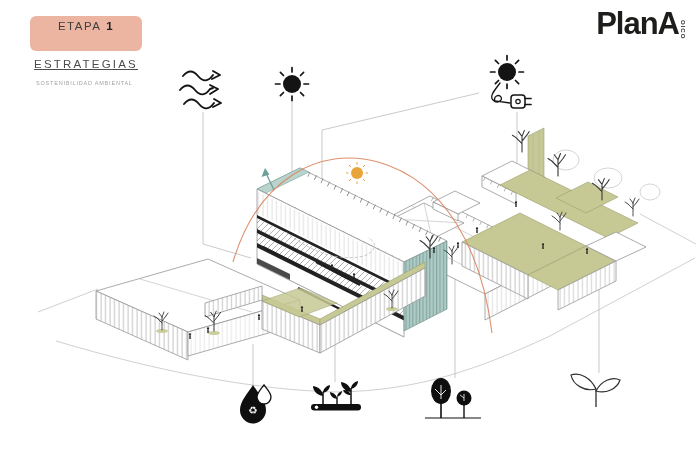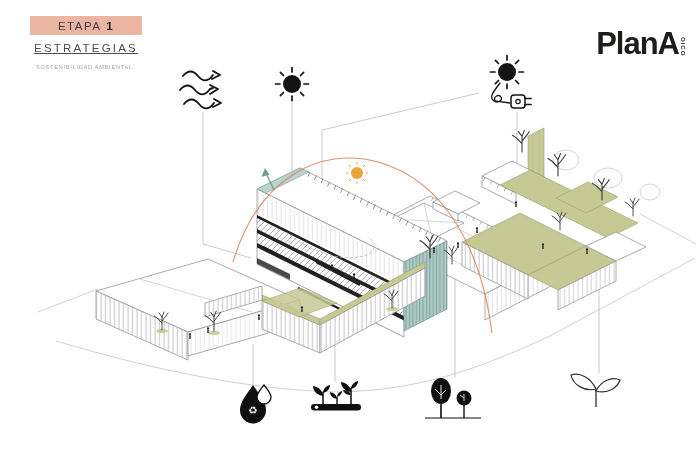--- a/index.html
+++ b/index.html
@@ -5,27 +5,27 @@
   :root{
     --badge-salmon:#ecb5a2; --arc-orange:#d9855e; --sun-orange:#e9a43c;
     --teal-glass:#aecbc6; --teal-band:#b9d4cd; --olive-green:#c6c993;
     --line-gray:#b3b3b3; --ink:#111111;
   }
   html,body{margin:0;padding:0;background:#fff;}
   .slide{position:relative;width:700px;height:465px;background:#ffffff;overflow:hidden;
          font-family:"Liberation Sans", sans-serif;}
   .drawing{position:absolute;left:0;top:0;}
   .header{position:absolute;left:30px;top:16px;width:112px;text-align:center;z-index:3;}
-  .stage-badge{display:block;background:var(--badge-salmon);padding:4px 0 3px 0;
-               font-size:11.5px;letter-spacing:1.5px;color:#3e3e3e;}
+  .stage-badge{display:block;background:var(--badge-salmon);padding:4px 0 19px 0;
+               font-size:11.5px;letter-spacing:1.5px;color:#3e3e3e;border-radius:6px;}
   .stage-badge b{font-weight:700;color:#1f1f1f;}
   .strat-title{margin-top:7px;font-size:11.5px;letter-spacing:2.2px;color:#4c4c4c;text-decoration:underline;}
   .strat-sub{margin-top:10px;font-size:5.5px;letter-spacing:.8px;color:#a3a3a3;text-align:left;
              padding-left:6px;}
-  .logo{position:absolute;right:14px;top:8px;display:flex;align-items:center;z-index:3;margin-top:20px;}
+  .logo{position:absolute;right:14px;top:8px;display:flex;align-items:flex-end;z-index:3;}
   .logo-main{font-size:31px;font-weight:700;color:#1d1d1b;letter-spacing:-1px;line-height:1;}
   .logo-vert{writing-mode:vertical-rl;font-size:6px;font-weight:600;color:#2a2a2a;
              letter-spacing:1px;margin:7px 0 0 1px;}
   
   .ln{stroke:var(--line-gray);stroke-width:.7;fill:none;}
   .site{stroke:#bcbcbc;stroke-width:.7;fill:none;}
   .bld{fill:#fff;stroke:#8f8f8f;stroke-width:.75;}
   .bld-l{fill:#fff;stroke:#b0b0b0;stroke-width:.55;}
   .olv{fill:var(--olive-green);stroke:#9a9d6e;stroke-width:.6;}
   .tealband{fill:var(--teal-band);stroke:#7aa29a;stroke-width:.6;}

